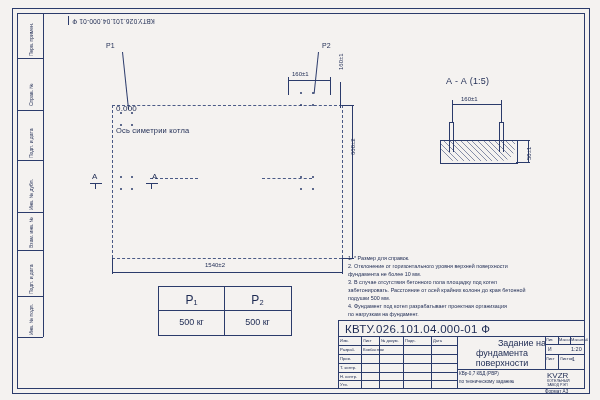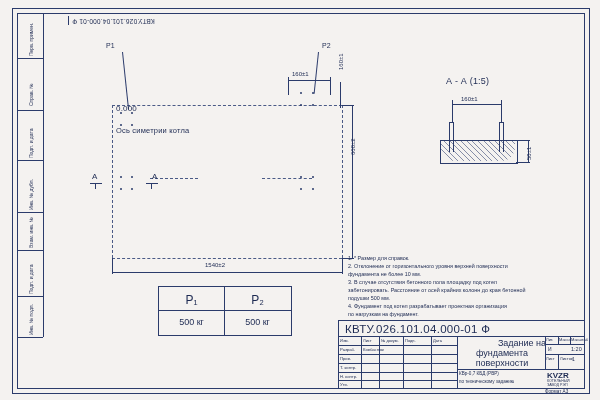--- a/index.html
+++ b/index.html
@@ -18,21 +18,21 @@
   .titleblock{position:absolute;left:338px;top:320px;width:245px;height:67px;border:1px solid #2b3b6b;}
   .tb-line{position:absolute;background:#2b3b6b;}
   .tb-txt{position:absolute;color:#1d2a52;white-space:nowrap;}
   .tbl{position:absolute;border:1px solid #2b3b6b;}
   .tbl .v{position:absolute;top:0;bottom:0;width:1px;background:#2b3b6b;}
   .tbl .h{position:absolute;left:0;right:0;height:1px;background:#2b3b6b;}
   .cellt{position:absolute;font-size:12px;color:#1d2a52;text-align:center;}
   .note{position:absolute;font-size:5.4px;color:#1d2a52;line-height:8px;white-space:nowrap;}
   .hatch{position:absolute;background:
      repeating-linear-gradient(45deg,#2b3b6b 0 0.6px,transparent 0.6px 4px);}
-  .logo{position:absolute;font-weight:bold;color:#1d2a52;}
+  .logo{position:absolute;font-weight:normal;color:#1d2a52;}
   .stamp{position:absolute;color:#1d2a52;font-size:5.5px;white-space:nowrap;}
   .bigcode{position:absolute;font-size:11.5px;color:#1d2a52;letter-spacing:.3px;white-space:nowrap;}
   .ttl{position:absolute;font-size:9px;color:#1d2a52;text-align:center;white-space:nowrap;}
   .smallc{position:absolute;font-size:4.6px;color:#1d2a52;white-space:nowrap;}
   .arrowdot{position:absolute;width:2px;height:2px;border-radius:50%;background:#2b3b6b;}
 </style>
 </head>
 <body>
 
 <div id="sheet">

